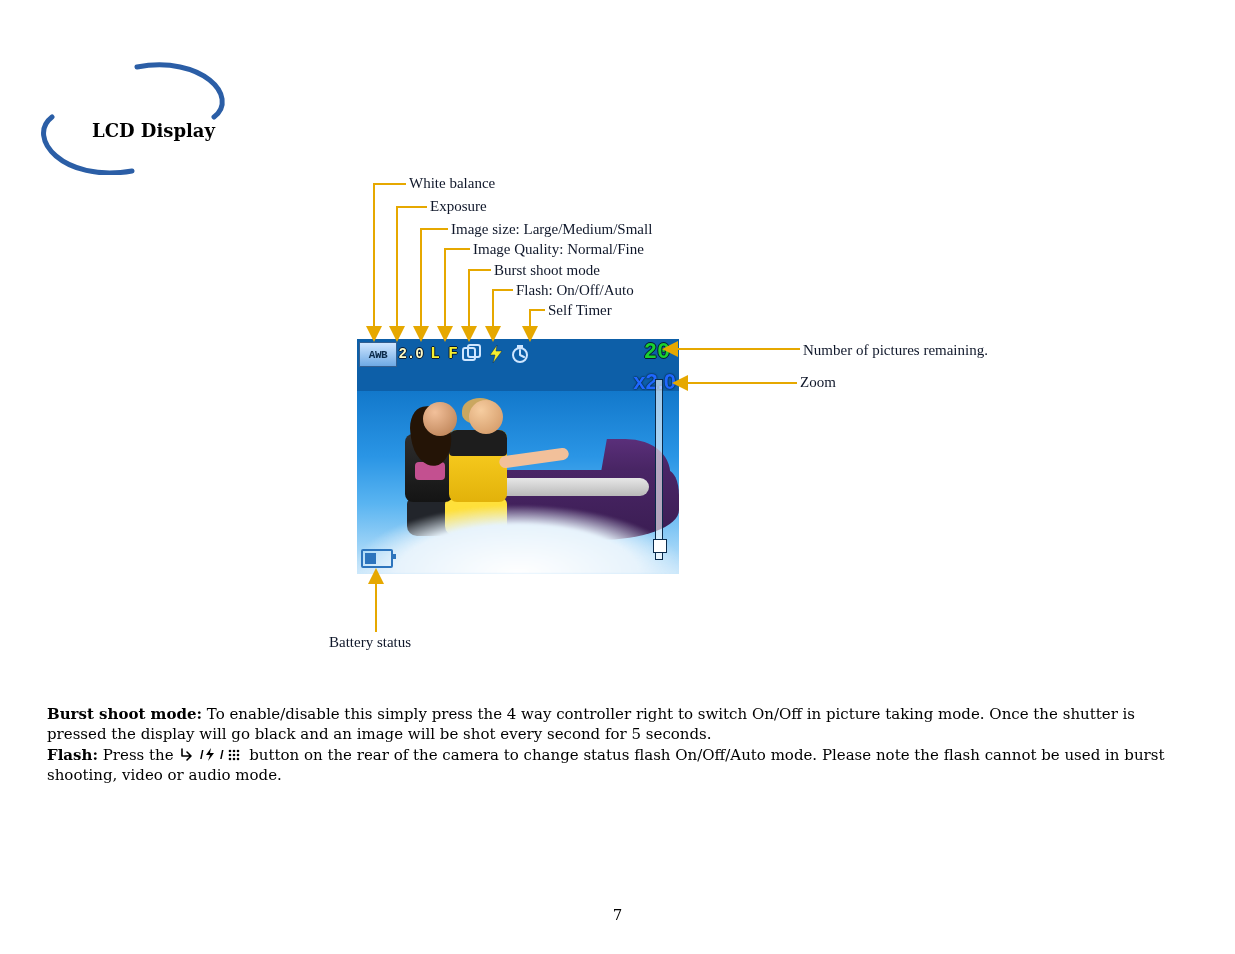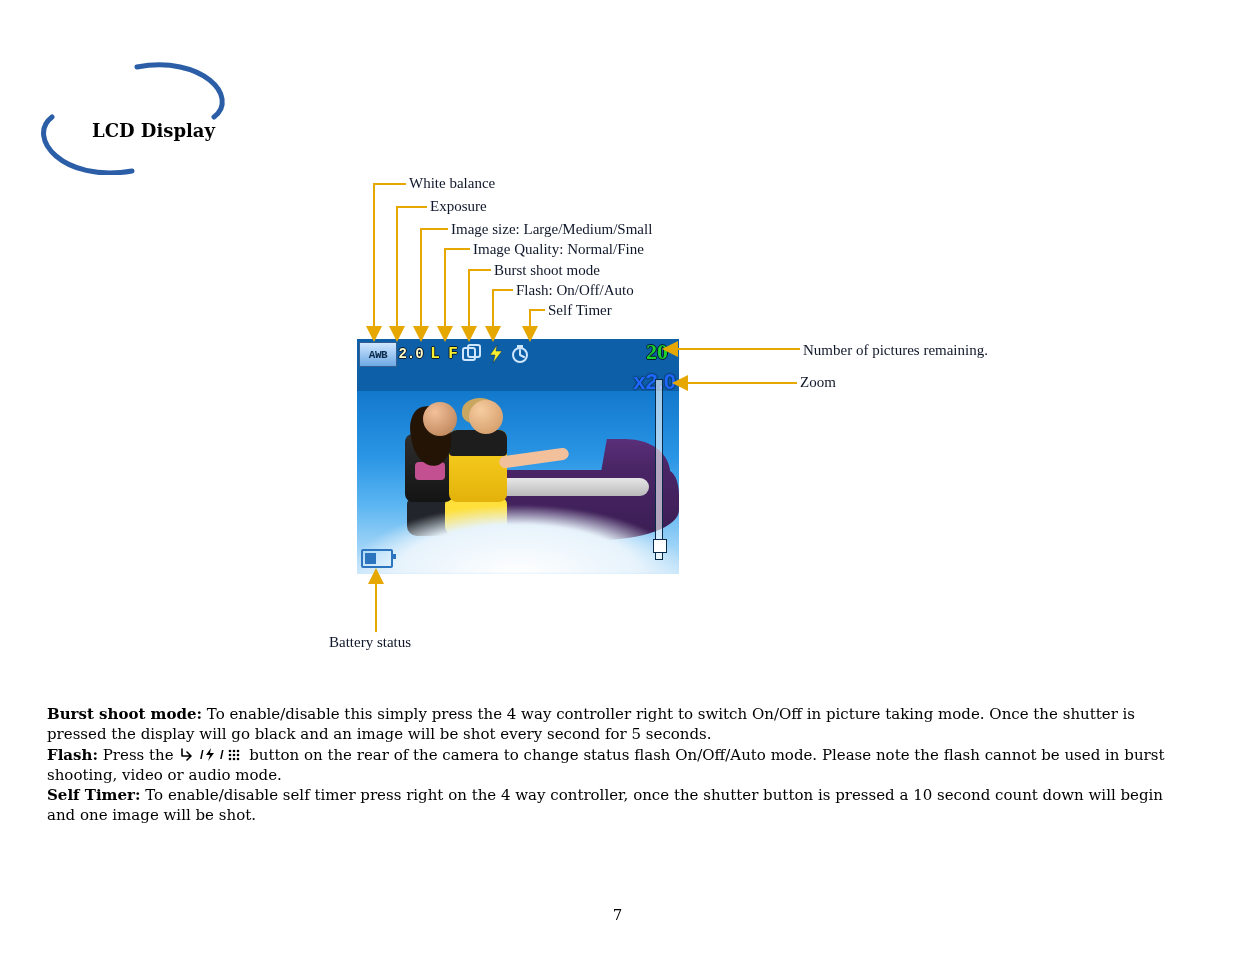--- a/index.html
+++ b/index.html
@@ -116,21 +116,21 @@
     font-family: Liberation Mono, monospace; font-weight:bold;
     color:#fff; text-shadow: -1px 0 #071a33, 1px 0 #071a33, 0 -1px #071a33, 0 1px #071a33;
   }
   .chip-awb{ left:2px; width:36px; background:linear-gradient(#cfe6ff,#6ea9e4); border:1px solid #335f90; font-size:11px; color:#0b2a4a; text-shadow:none; letter-spacing:-0.5px;}
   .chip-exp{ left:40px; width:28px; font-size:14px; color:#fef9c3;}
   .chip-L  { left:70px; width:16px; font-size:16px; color:#f7ef2f;}
   .chip-F  { left:88px; width:16px; font-size:16px; color:#f7ef2f;}
   .chip-burst{ left:104px; width:22px; }
   .chip-flash{ left:128px; width:22px; }
   .chip-timer{ left:152px; width:22px; }
-  .chip-count{ right:2px; width:40px; top:0; height:26px; font-size:22px; color:#1ad02f; font-family: Liberation Serif, serif;}
+  .chip-count{ right:2px; width:40px; top:0; height:26px; font-size:22px; color:#1ad02f; font-family: Liberation Mono, monospace;}
   .hud-zoom{
     position:absolute; right:3px; top:30px; font: bold 22px "Arial Black", Arial, sans-serif;
     color:#1f68ff; text-shadow: 0 0 2px #000;
   }
   .chip-burst svg, .chip-flash svg, .chip-timer svg{ width:20px; height:20px;}
   
   .vrail{ position:absolute; right:16px; top:40px; bottom:14px; width:6px; border:1px solid #0a2a4a; background:rgba(255,255,255,0.6);}
   .vrail::after{content:"";position:absolute;left:-3px; bottom:6px; width:12px; height:12px; background:#fff; border:1px solid #0a2a4a;}
   
   .battery{
@@ -284,18 +284,15 @@
             <circle cx="2" cy="6" r="1.3" fill="#000" stroke="none"></circle>
               <circle cx="6" cy="6" r="1.3" fill="#000" stroke="none"></circle>
               <circle cx="10" cy="6" r="1.3" fill="#000" stroke="none"></circle>
             <circle cx="2" cy="10" r="1.3" fill="#000" stroke="none"></circle>
               <circle cx="6" cy="10" r="1.3" fill="#000" stroke="none"></circle>
               <circle cx="10" cy="10" r="1.3" fill="#000" stroke="none"></circle>
           </g>
         </g>
     </svg></span><span> button on the rear of the camera to change status flash On/Off/Auto mode. Please note the flash cannot be used in burst shooting, video or audio mode.</span>
   </div>
-  <div>
-    <b>Self Timer:</b><span> To enable/disable self timer press right on the 4 way controller, once the shutter button is pressed a 10 second count down will begin and one image will be shot.</span>
-  </div>
 </div>
 
 <div class="page-num">7</div>
 
 </body></html>

